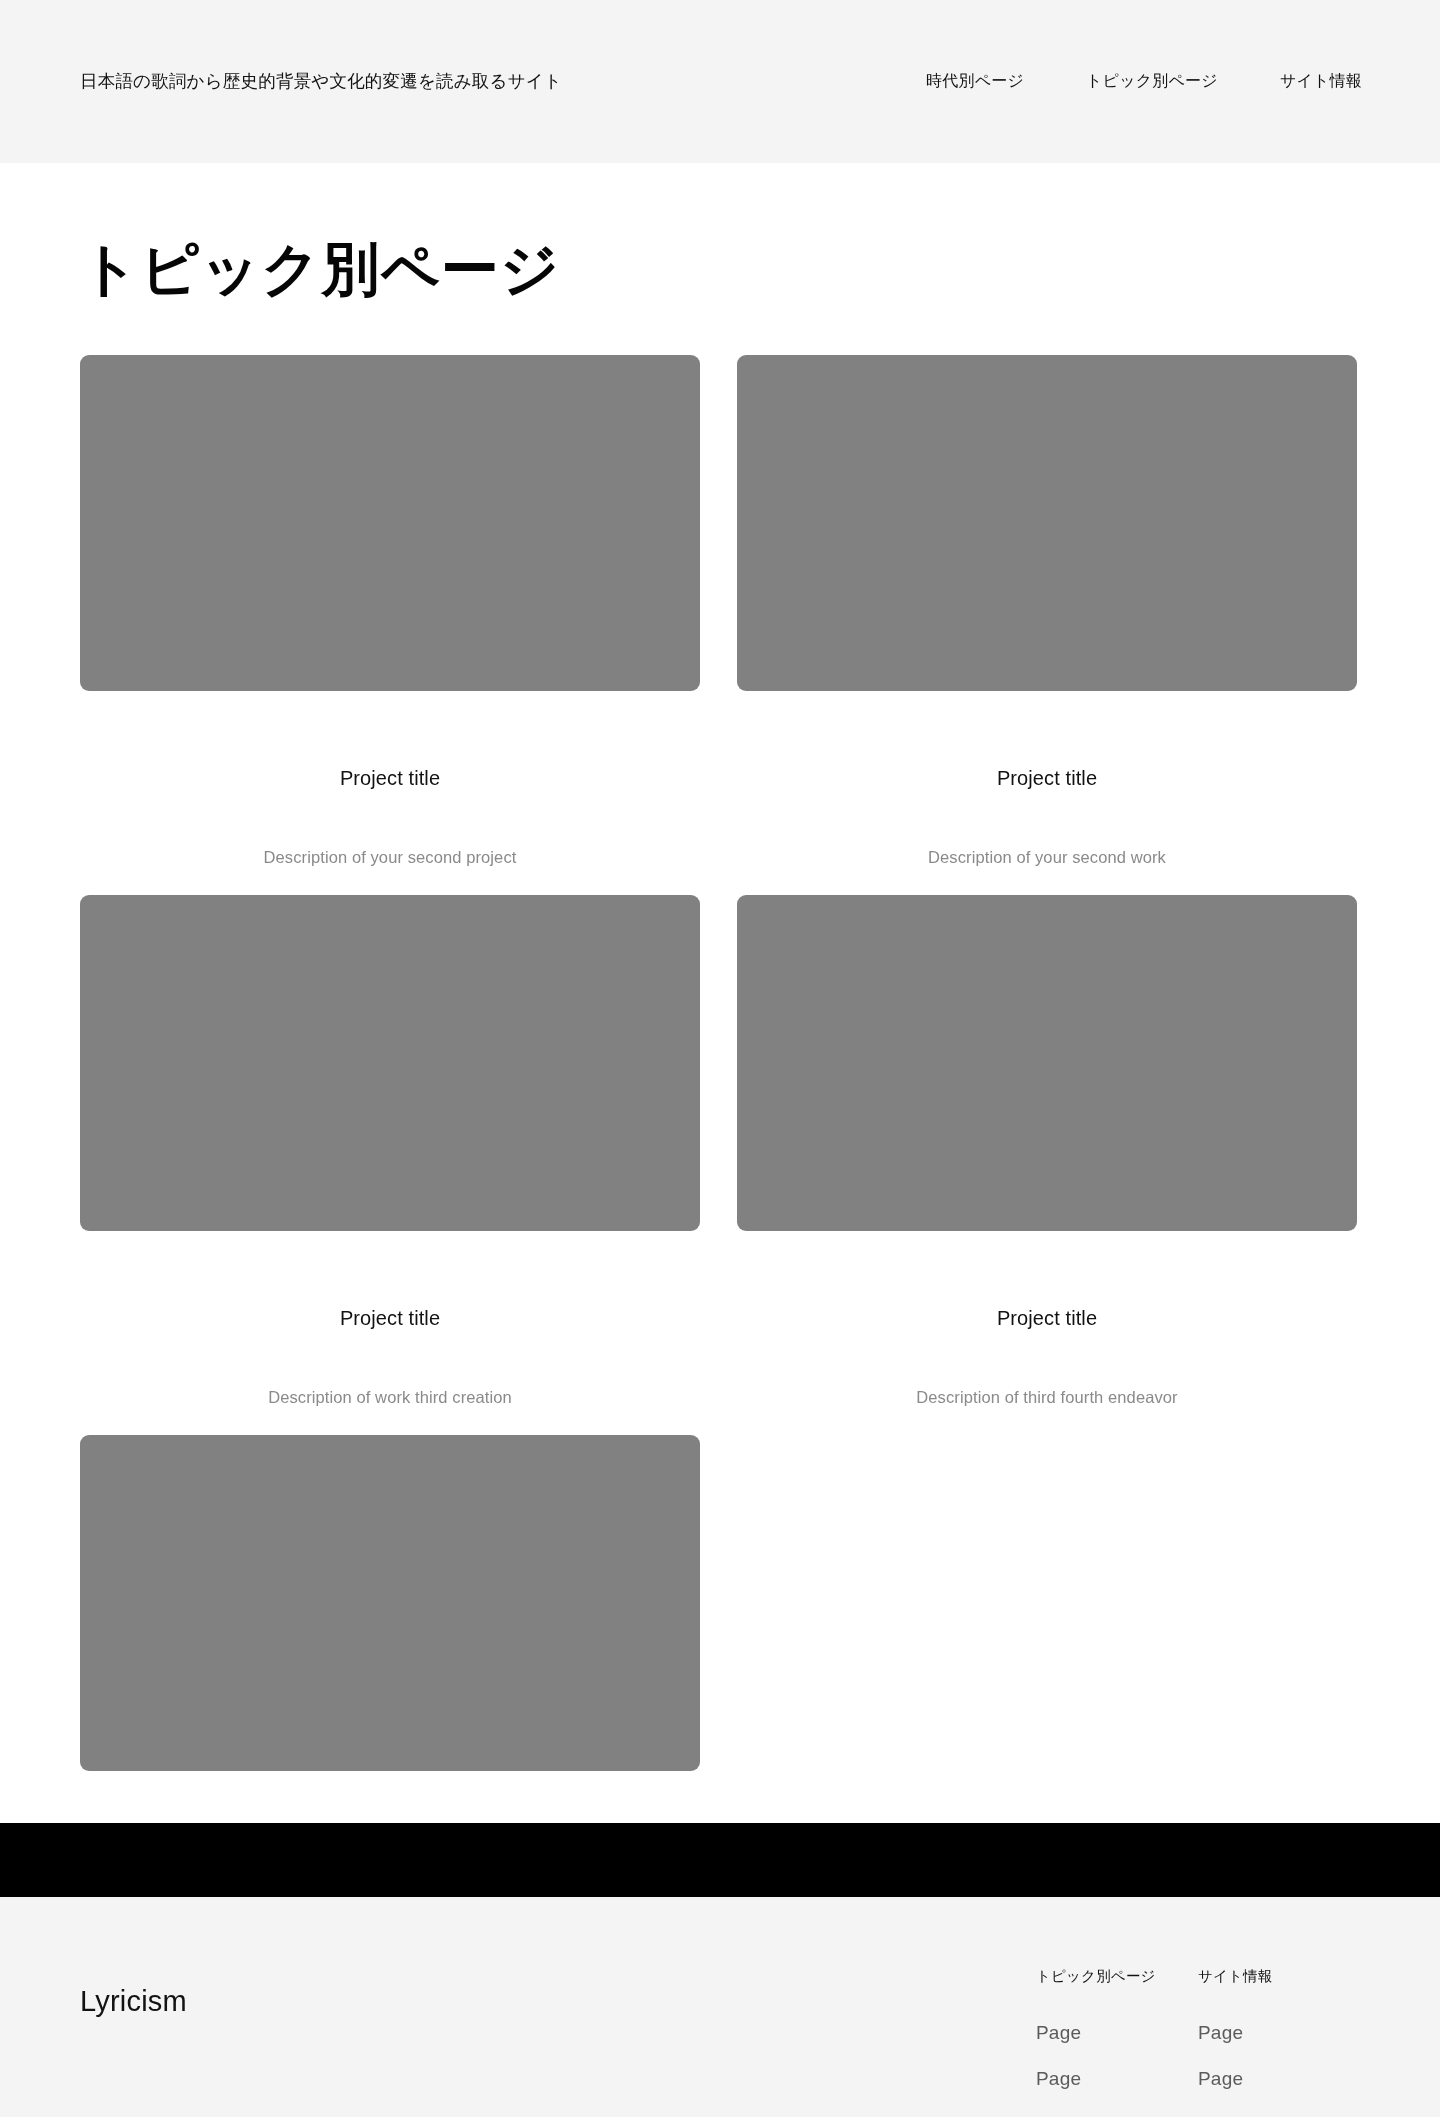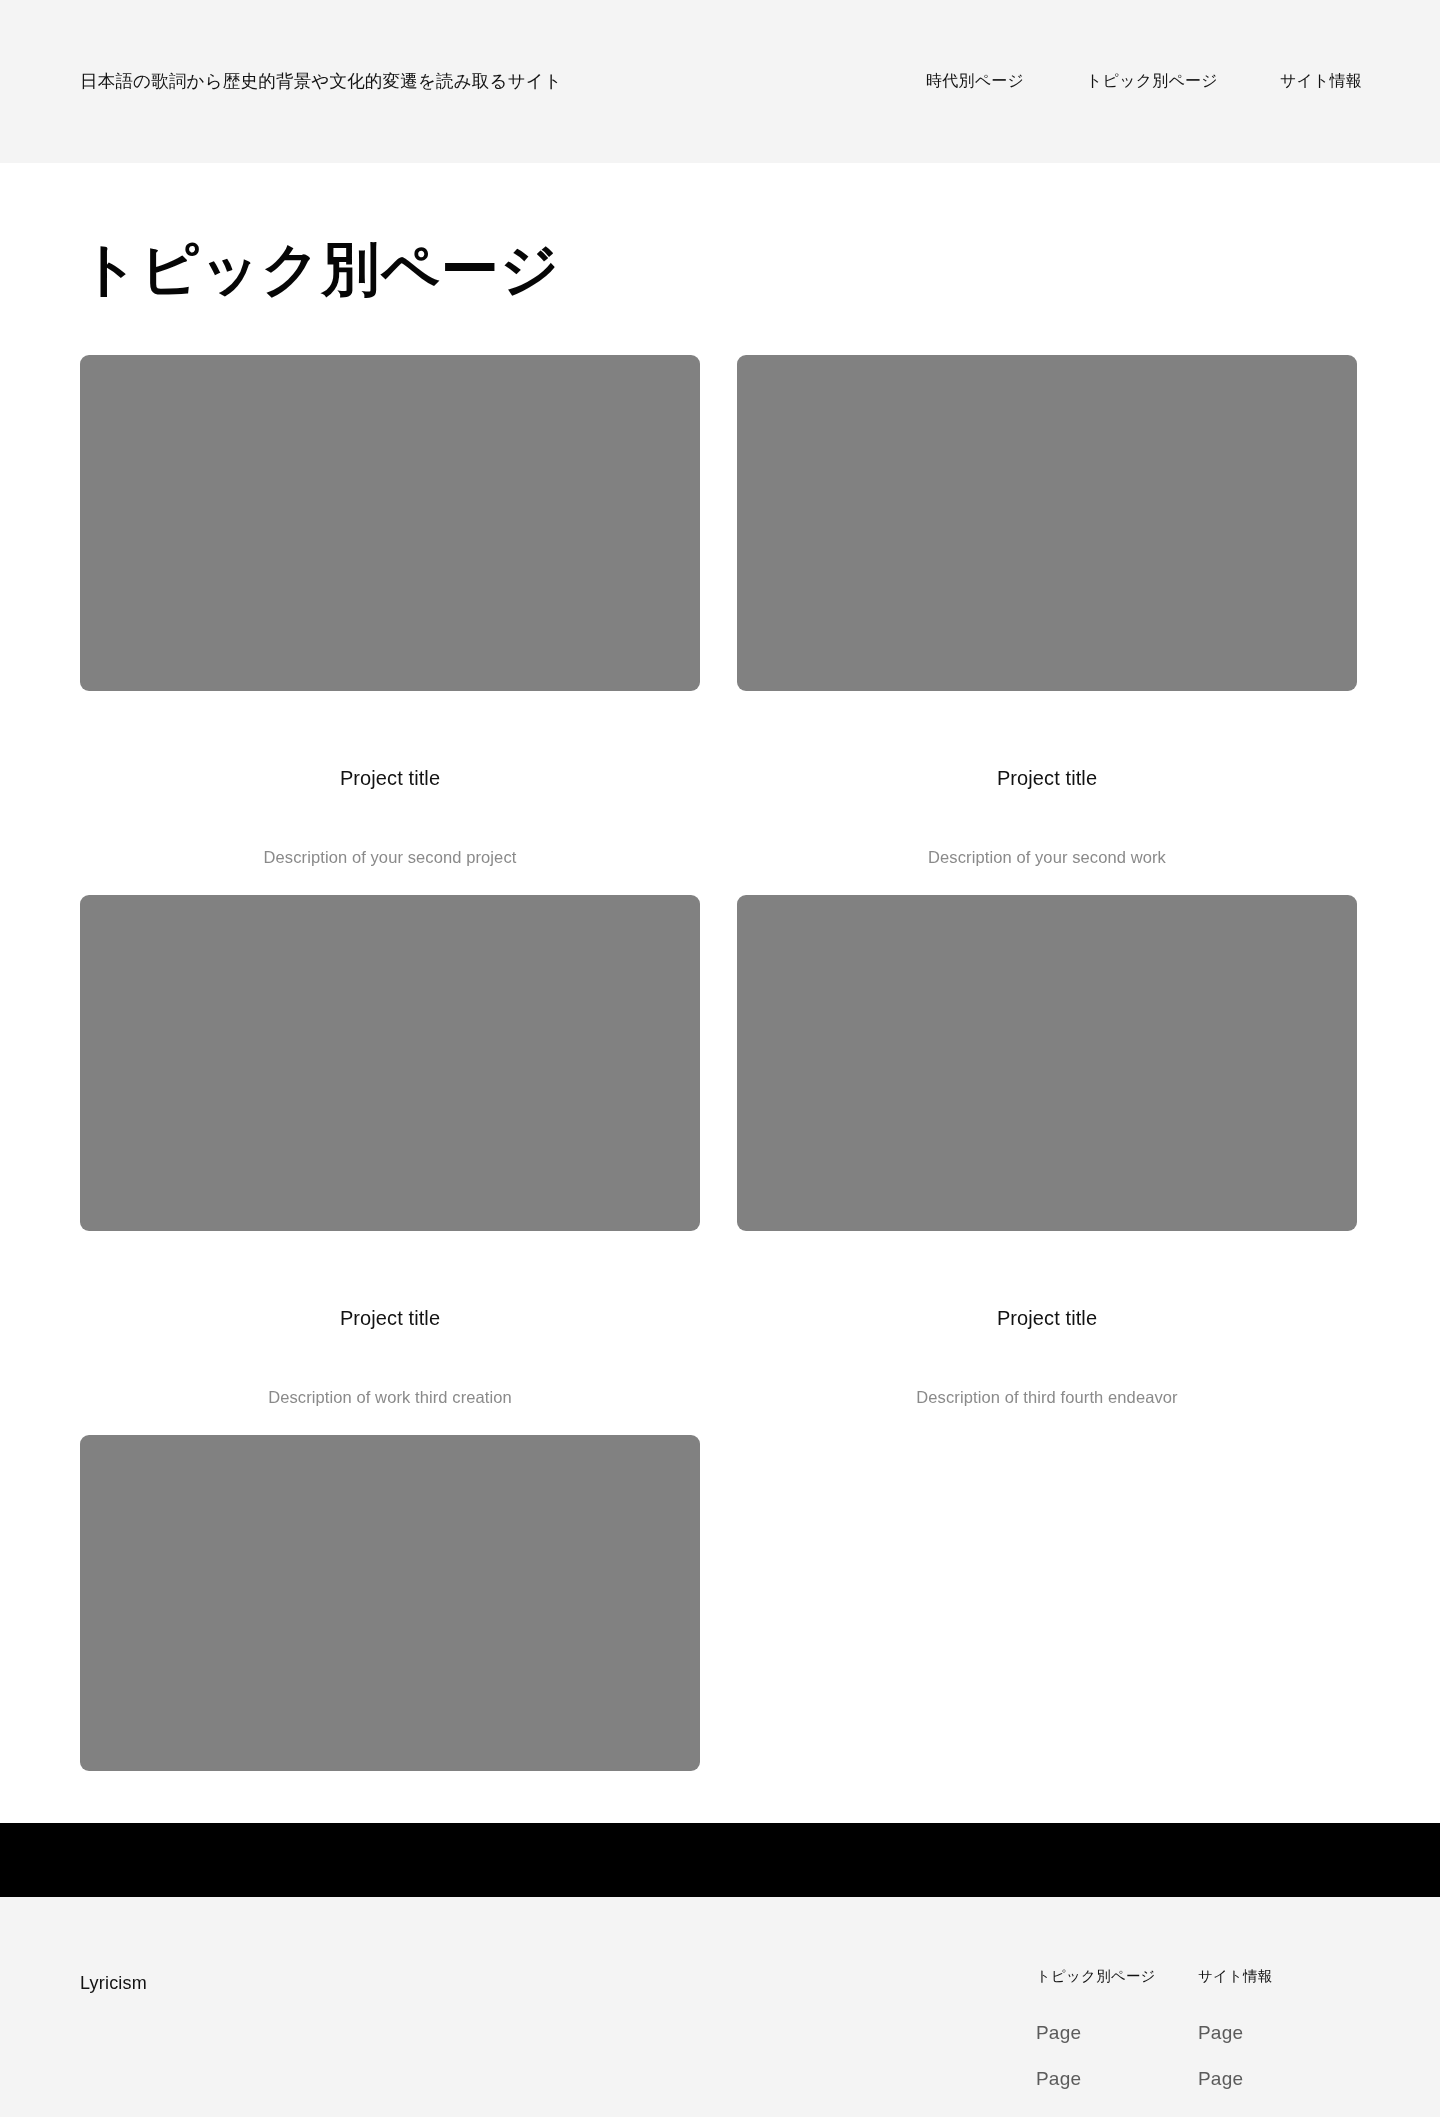--- a/index.html
+++ b/index.html
@@ -134,25 +134,25 @@
   .site-footer {
     width: 100%;
     min-height: 260px;
     background: #f4f4f4;
     padding: 70px 80px 60px 80px;
     display: flex;
     align-items: flex-start;
   }
 
   .footer-brand {
-    font-size: 18px;
+    font-size: 29px;
     color: #121212;
     letter-spacing: 0.2px;
     flex: 0 0 auto;
-    margin-top: 6px;
+    margin-top: 18px;
   }
 
   .footer-cols {
     margin-left: auto;
     display: flex;
     gap: 0;
   }
 
   .footer-col {
     width: 162px;

